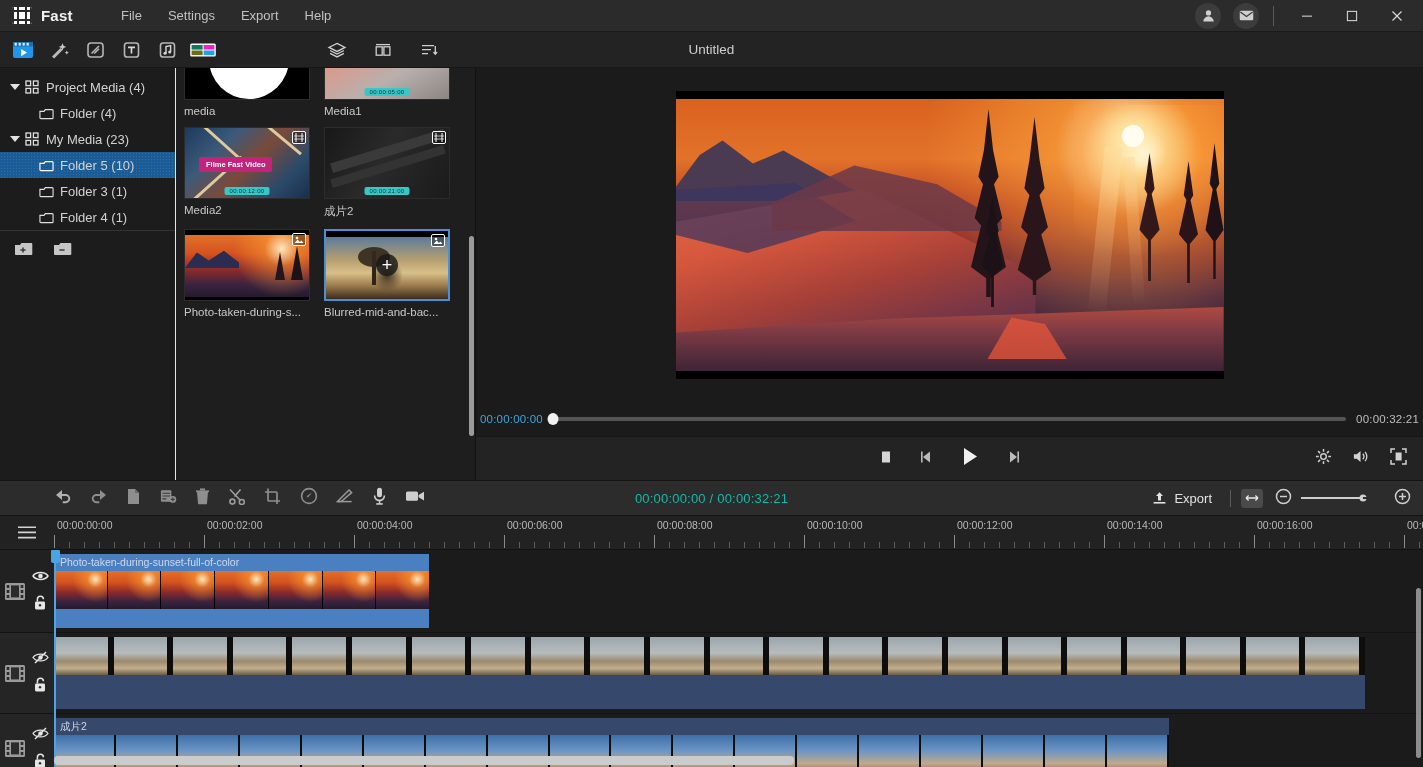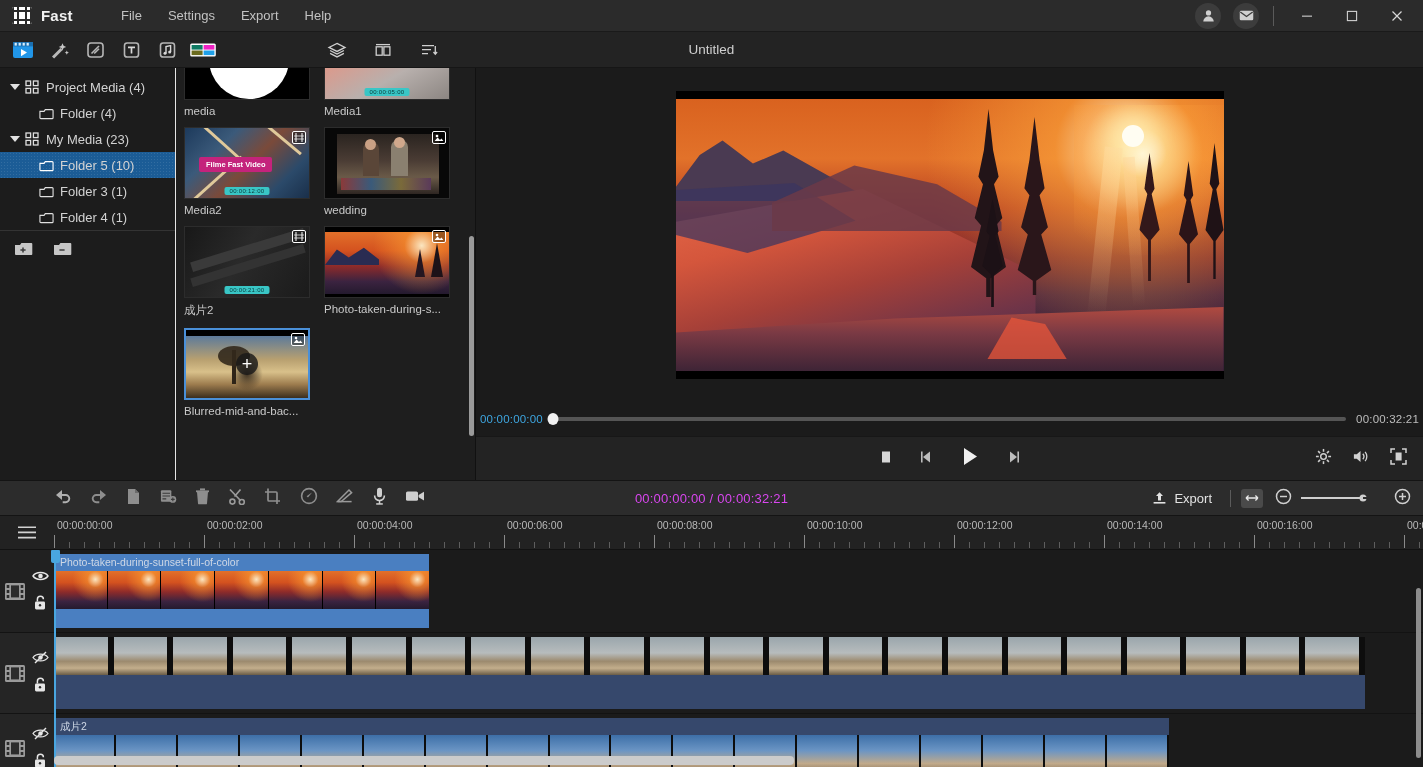--- a/index.html
+++ b/index.html
@@ -154,21 +154,21 @@
   .ctrl-center { position: absolute; left: 0; right: 0; display: flex; justify-content: center; align-items: center; gap: 26px; }
   .ctrl-right { margin-left: auto; display: flex; align-items: center; gap: 20px; padding-right: 16px; }
 
   
   .tl-toolbar {
     height: 36px; flex: 0 0 36px; background: #2c2c2c; display: flex; align-items: center;
     border-top: 1px solid #141414; border-bottom: 1px solid #141414; position: relative;
   }
   .tlt-left { display: flex; align-items: center; padding-left: 54px; gap: 18px; }
   .tlt-center {
-    position: absolute; left: 0; right: 0; text-align: center; font-size: 13px; color: #d946ef;
+    position: absolute; left: 0; right: 0; text-align: center; font-size: 13px; color: #14b8a6;
     pointer-events: none; letter-spacing: .2px;
   }
   .tlt-right { margin-left: auto; display: flex; align-items: center; gap: 0; padding-right: 12px; }
   .export-btn { display: flex; align-items: center; gap: 7px; font-size: 13px; color: #e2e2e2; padding: 4px 8px; }
   .tsep { width: 1px; height: 17px; background: #5b5b5b; margin: 0 10px; }
   .fit-btn {
     width: 22px; height: 19px; background: #4a4a4a; border-radius: 3px;
     display: flex; align-items: center; justify-content: center; margin-right: 12px;
   }
   .zoom-slider { width: 84px; height: 2px; background: #cfcfcf; position: relative; margin: 0 9px; }
@@ -500,38 +500,20 @@
                     <rect x="0" y="0" width="10" height="9" fill="none"></rect>
                     <path d="M2 0 V9 M8 0 V9" stroke="#fff" stroke-width="1"></path>
                     <path d="M0 3 H10 M0 6 H10" stroke="#fff" stroke-width="0.7"></path>
                   </svg>
               </div>
               <div class="dur-chip">00:00:12:00</div>
             </div>
             <div class="media-name">Media2</div>
           </div>
 
-          <div class="media-cell">
-            <div class="thumb">
-              <div style="position:absolute;inset:0;background:#080808;"></div>
-              <div style="position:absolute;left:12px;top:6px;width:102px;height:60px;background:linear-gradient(to bottom,#2a2420 0%,#4a3c34 44%,#6a5a48 72%,#2e2622 100%);"></div>
-              <div style="position:absolute;left:38px;top:14px;width:16px;height:34px;background:#5a4638;border-radius:7px 7px 0 0;"></div>
-              <div style="position:absolute;left:66px;top:12px;width:17px;height:36px;background:#8a8070;border-radius:7px 7px 0 0;"></div>
-              <div style="position:absolute;left:40px;top:11px;width:11px;height:11px;background:#c9a084;border-radius:50%;"></div>
-              <div style="position:absolute;left:69px;top:9px;width:11px;height:11px;background:#d0a88c;border-radius:50%;"></div>
-              <div style="position:absolute;left:16px;top:50px;width:90px;height:12px;background:linear-gradient(90deg,#8a3a3a,#3a5a7a,#7a6a3a,#5a3a5a);"></div>
-              <div class="thumb-badge">
-                <svg width="10" height="9" viewBox="0 0 10 9">
-                    <circle cx="3" cy="3" r="1.3" fill="#fff"></circle>
-                    <path d="M0.6 8 L3.6 4.4 L6 7 L7.4 5.4 L9.4 8 Z" fill="#fff"></path>
-                  </svg>
-              </div>
-            </div>
-            <div class="media-name">wedding</div>
-          </div>
 
           <div class="media-cell">
             <div class="thumb g-dark">
               <div style="position:absolute;left:4px;top:18px;width:118px;height:10px;background:#3a3a3a;transform:rotate(-17deg);"></div>
               <div style="position:absolute;left:4px;top:34px;width:118px;height:9px;background:#333;transform:rotate(-17deg);"></div>
               <div class="thumb-badge">
                 <svg width="10" height="9" viewBox="0 0 10 9">
                     <path d="M2 0 V9 M8 0 V9" stroke="#fff" stroke-width="1"></path>
                     <path d="M0 3 H10 M0 6 H10" stroke="#fff" stroke-width="0.7"></path>
                   </svg>

